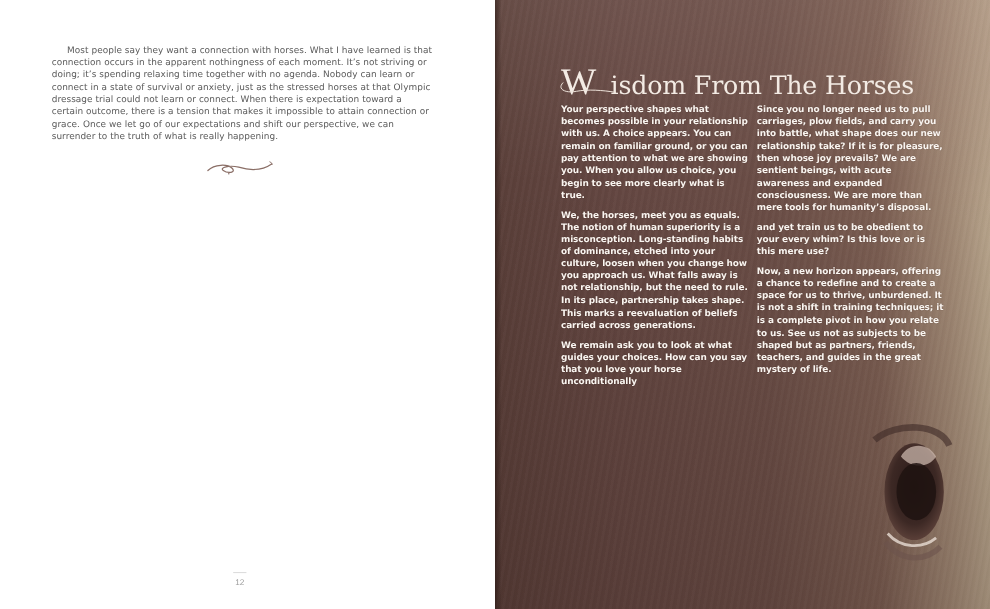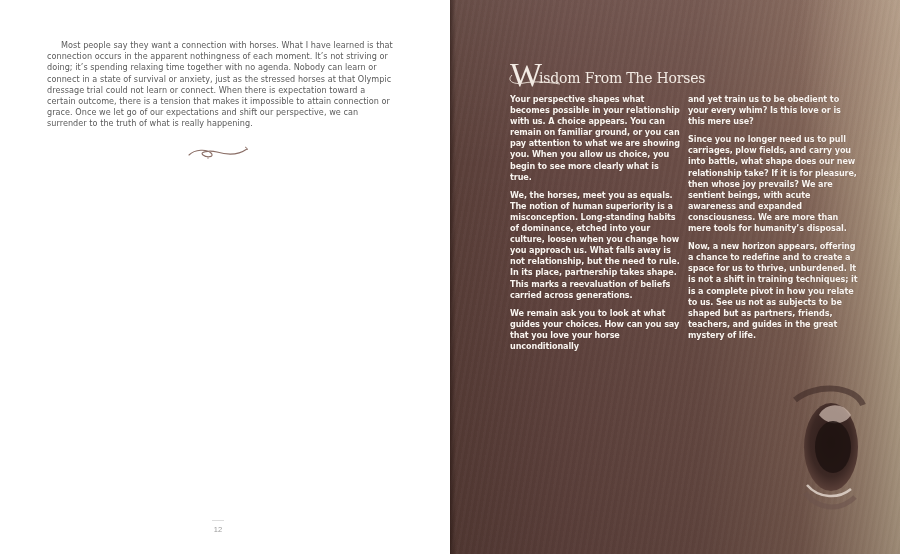--- a/index.html
+++ b/index.html
@@ -55,21 +55,21 @@
     }
     .title {
       position: absolute; left: 60px; top: 52px; height: 36px; display: flex; align-items: flex-end;
       color: #f3ebe4;
       font-family: "DejaVu Serif", serif;
     }
     .title-cap {
       font-family: "Liberation Serif", serif; font-size: 34px; line-height: 30px; font-style: normal;
       letter-spacing: -5px; margin-right: 2px; position: relative; top: 2px;
     }
-    .title-rest { font-size: 14px; line-height: 20px; letter-spacing: -0.2px; }
+    .title-rest { font-size: 23px; line-height: 20px; letter-spacing: -0.2px; margin-left: 16px; }
     .title-swash { position: absolute; left: 58px; top: 73px; width: 60px; height: 14px; }
 
     .col {
       position: absolute; top: 94px; width: 170px;
       font-family: "DejaVu Sans", sans-serif;
       font-size: 8.1px; line-height: 11.1px; color: #faf5f0; font-weight: bold;
       letter-spacing: -0.1px;
       text-shadow: 0 0 1px rgba(40,20,15,0.45);
     }
     .col p { margin-bottom: 7px; }
@@ -120,18 +120,18 @@
     <svg class="title-swash" viewBox="0 0 60 14">
       <path d="M4 2 C -2 8, 6 12, 16 10 C 26 8, 40 9, 52 11" fill="none" stroke="#efe5dc" stroke-width="0.9"></path>
     </svg>
 
     <div class="col col-1">
       <p>Your perspective shapes what becomes possible in your relationship with us. A choice appears. You can remain on familiar ground, or you can pay attention to what we are showing you. When you allow us choice, you begin to see more clearly what is true.</p>
       <p>We, the horses, meet you as equals. The notion of human superiority is a misconception. Long-standing habits of dominance, etched into your culture, loosen when you change how you approach us. What falls away is not relationship, but the need to rule. In its place, partnership takes shape. This marks a reevaluation of beliefs carried across generations.</p>
       <p>We remain ask you to look at what guides your choices. How can you say that you love your horse unconditionally</p>
     </div>
     <div class="col col-2">
+      <p>Since you no longer need us to pull carriages, plow fields, and carry you into battle, what shape does our new relationship take? If it is for pleasure, then whose joy prevails? We are sentient beings, with acute awareness and expanded consciousness. We are more than mere tools for humanity’s disposal.</p>
       <p>and yet train us to be obedient to your every whim? Is this love or is this mere use?</p>
-      <p>Since you no longer need us to pull carriages, plow fields, and carry you into battle, what shape does our new relationship take? If it is for pleasure, then whose joy prevails? We are sentient beings, with acute awareness and expanded consciousness. We are more than mere tools for humanity’s disposal.</p>
       <p>Now, a new horizon appears, offering a chance to redefine and to create a space for us to thrive, unburdened. It is not a shift in training techniques; it is a complete pivot in how you relate to us. See us not as subjects to be shaped but as partners, friends, teachers, and guides in the great mystery of life.</p>
     </div>
   </div>
 </div>
 
 </body></html>

